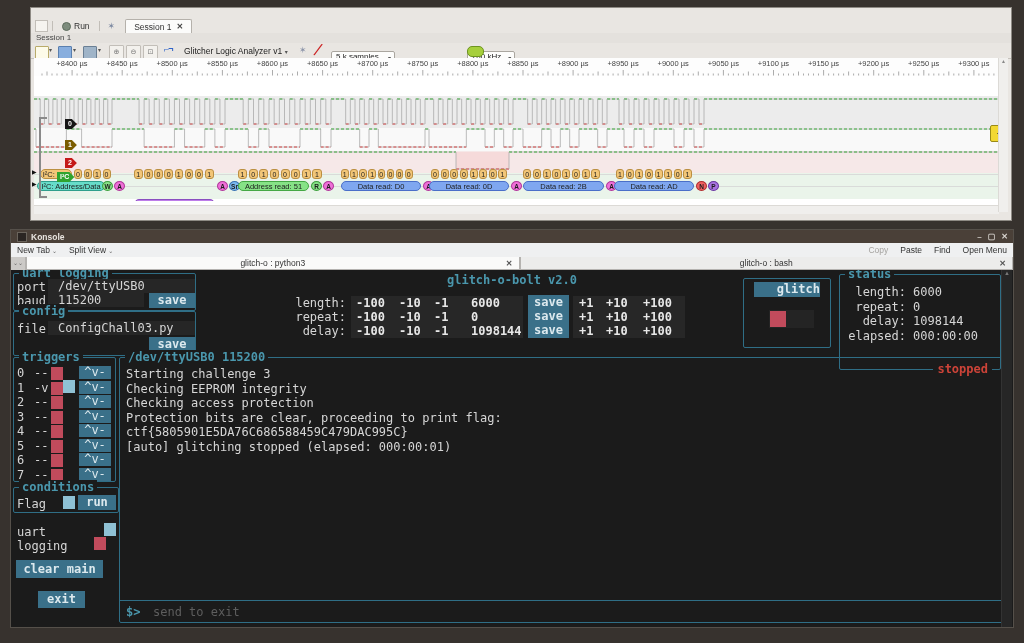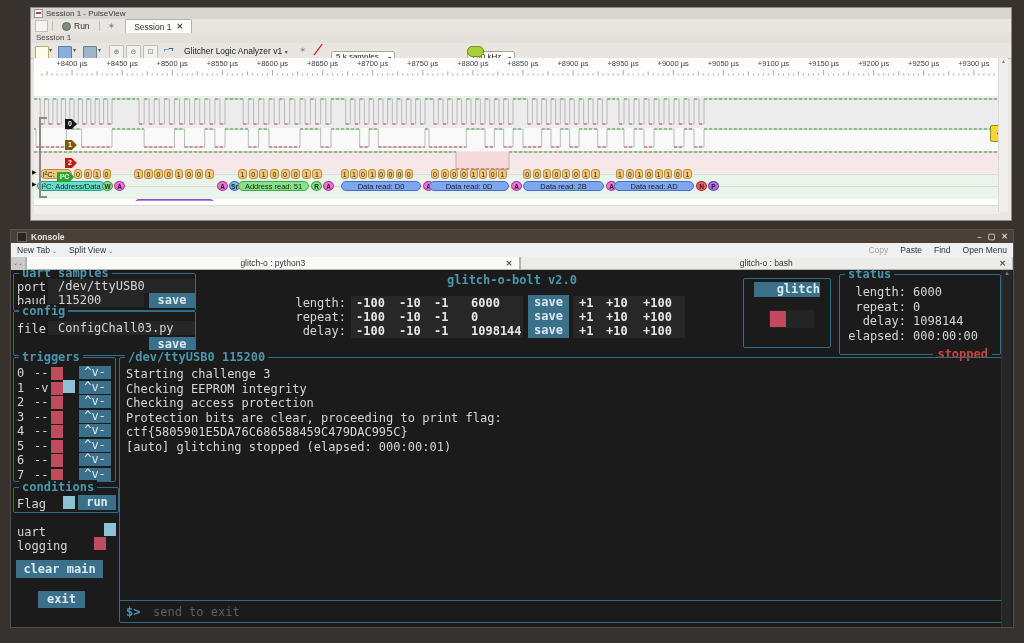--- a/index.html
+++ b/index.html
@@ -113,24 +113,20 @@
   .blockd{position:absolute;width:16px;height:16px;background:#242424;}
   .console-line{position:absolute;left:6px;white-space:pre;line-height:14px;}
   .stopped-tag{position:absolute;right:8px;bottom:-8px;background:#1b1b1b;color:#cc4338;font-weight:bold;padding:0 4px;line-height:15px;}
   .input-row{position:absolute;left:0;right:0;bottom:0;height:21px;border-top:1px solid #2f6e86;}
   .ghost{color:#5e5e5e;}
 </style>
 </head>
 <body>
 
 <div class="pv-window">
-  <div class="pv-titlebar">
-    <span class="pv-appicon"></span>
-    <span>Session 1 - PulseView</span>
-  </div>
   <div class="pv-menubar">
     <span class="pv-minibtn"></span>
     <span class="sep"></span>
     <span class="pv-run">
       <span class="dot"></span>
       <span>Run</span>
     </span>
     <span class="sep"></span>
     <span class="pv-wand">✶</span>
     <div class="pv-tab">
@@ -1028,21 +1024,21 @@
         <div class="k-tab">
           <span class="lbl">glitch-o : bash</span>
           <span class="x">✕</span>
         </div>
       </span>
   </div>
 
   <div class="terminal" id="term">
 
     <div class="tbox" style="left:1px;top:3px;width:183px;height:38px;">
-      <span class="tbox-title">uart samples</span>
+      <span class="tbox-title">uart logging</span>
     </div>
     <span class="tlabel" style="left:5px;top:10px;">port:</span>
     <span class="tfield" style="left:36px;top:9px;width:147px;">/dev/ttyUSB0</span>
     <span class="tlabel" style="left:5px;top:24px;">baud:</span>
     <span class="tfield" style="left:36px;top:23px;width:96px;">115200</span>
     <span class="tbtn" style="left:137px;top:23px;width:46px;">save</span>
 
     <div class="tbox" style="left:1px;top:41px;width:183px;height:45px;">
       <span class="tbox-title">config</span>
     </div>
@@ -1092,21 +1088,21 @@
           <span style="left: 33px;">+10</span>
           <span style="left: 70px;">+100</span>
         </div>
       </div>
 
     <div class="tbox" style="left:731px;top:8px;width:88px;height:70px;"></div>
     <span class="tbtn" style="left:742px;top:12px;width:66px;text-align:right;">glitch</span>
     <span class="blockd" style="left:757px;top:40px;width:45px;height:18px;"></span>
     <span class="blockr" style="left:758px;top:41px;width:16px;height:16px;"></span>
 
-    <div class="tbox" style="left:827px;top:4px;width:162px;height:81px;">
+    <div class="tbox" style="left:827px;top:4px;width:162px;height:96px;">
       <span class="tbox-title">status</span>
       <span class="stopped-tag">stopped</span>
     </div>
     <div id="statusRows">
         <span class="tlabel" style="left: 832px; top: 15px; width: 62px; text-align: right;">length:</span>
         <span class="tlabel" style="left: 901px; top: 15px;">6000</span>
         <span class="tlabel" style="left: 832px; top: 29.5px; width: 62px; text-align: right;">repeat:</span>
         <span class="tlabel" style="left: 901px; top: 29.5px;">0</span>
         <span class="tlabel" style="left: 832px; top: 44px; width: 62px; text-align: right;">delay:</span>
         <span class="tlabel" style="left: 901px; top: 44px;">1098144</span>

